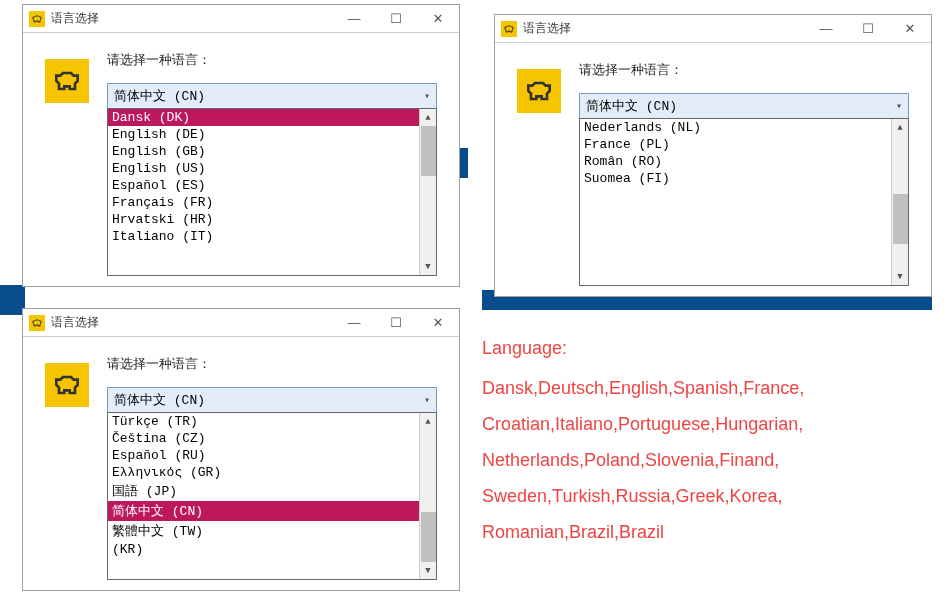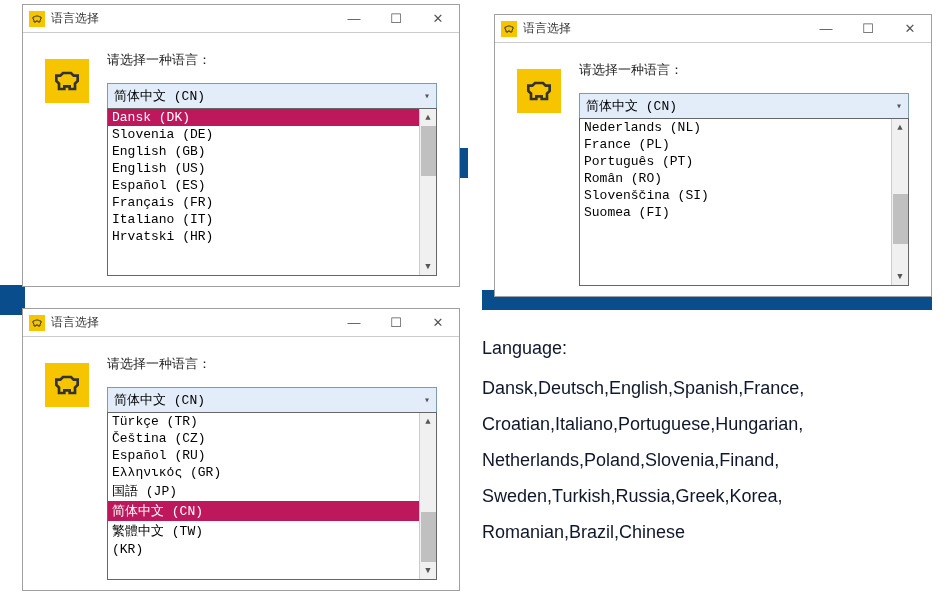--- a/index.html
+++ b/index.html
@@ -72,21 +72,21 @@
     position: absolute; left: 442px; top: 148px; width: 26px; height: 30px;
     background: #0a4d8c;
   }
   .desktop-strip-right {
     position: absolute; left: 482px; top: 290px; width: 450px; height: 20px;
     background: #0a4d8c;
   }
   
   .lang-text {
     position: absolute; left: 482px; top: 330px; width: 445px;
-    color: #0f172a; font-size: 18px; line-height: 2.0;
+    color: #ef4444; font-size: 18px; line-height: 2.0;
   }
   .lang-text .hdr { display: block; margin-bottom: 4px; }
 </style>
 </head>
 <body>
 
 <div class="desktop-strip-left"></div>
 <div class="desktop-strip-left2"></div>
 <div class="desktop-strip-right"></div>
 
@@ -112,27 +112,27 @@
     </div>
     <div class="form-area">
       <div class="prompt">请选择一种语言：</div>
       <div class="select-display">
         <span>简体中文 (CN)</span>
         <span class="chev">▾</span>
       </div>
       <div class="listbox">
         <div class="list-inner">
             <div class="list-item sel">Dansk (DK)</div>
-            <div class="list-item">Slovenia (DE)</div>
+            <div class="list-item">English (DE)</div>
             <div class="list-item">English (GB)</div>
             <div class="list-item">English (US)</div>
             <div class="list-item">Español (ES)</div>
             <div class="list-item">Français (FR)</div>
+            <div class="list-item">Hrvatski (HR)</div>
             <div class="list-item">Italiano (IT)</div>
-            <div class="list-item">Hrvatski (HR)</div>
           </div>
         <div class="scrollbar">
           <div class="sb-btn">▲</div>
           <div class="sb-thumb" style="top:17px;height:50px;"></div>
           <div class="sb-btn" style="position:absolute;bottom:0;">▼</div>
         </div>
       </div>
     </div>
   </div>
 </div>
@@ -160,23 +160,21 @@
     <div class="form-area">
       <div class="prompt">请选择一种语言：</div>
       <div class="select-display">
         <span>简体中文 (CN)</span>
         <span class="chev">▾</span>
       </div>
       <div class="listbox">
         <div class="list-inner">
             <div class="list-item">Nederlands (NL)</div>
             <div class="list-item">France (PL)</div>
-            <div class="list-item">Português (PT)</div>
             <div class="list-item">Român (RO)</div>
-            <div class="list-item">Slovenščina (SI)</div>
             <div class="list-item">Suomea (FI)</div>
           </div>
         <div class="scrollbar">
           <div class="sb-btn">▲</div>
           <div class="sb-thumb" style="top:75px;height:50px;"></div>
           <div class="sb-btn" style="position:absolute;bottom:0;">▼</div>
         </div>
       </div>
     </div>
   </div>
@@ -228,14 +226,14 @@
     </div>
   </div>
 </div>
 
 <div class="lang-text">
   <span class="hdr">Language:</span>
   <span>Dansk,Deutsch,English,Spanish,France,</span><br>
   <span>Croatian,Italiano,Portuguese,Hungarian,</span><br>
   <span>Netherlands,Poland,Slovenia,Finand,</span><br>
   <span>Sweden,Turkish,Russia,Greek,Korea,</span><br>
-  <span>Romanian,Brazil,Chinese</span>
+  <span>Romanian,Brazil,Brazil</span>
 </div>
 
 </body></html>

